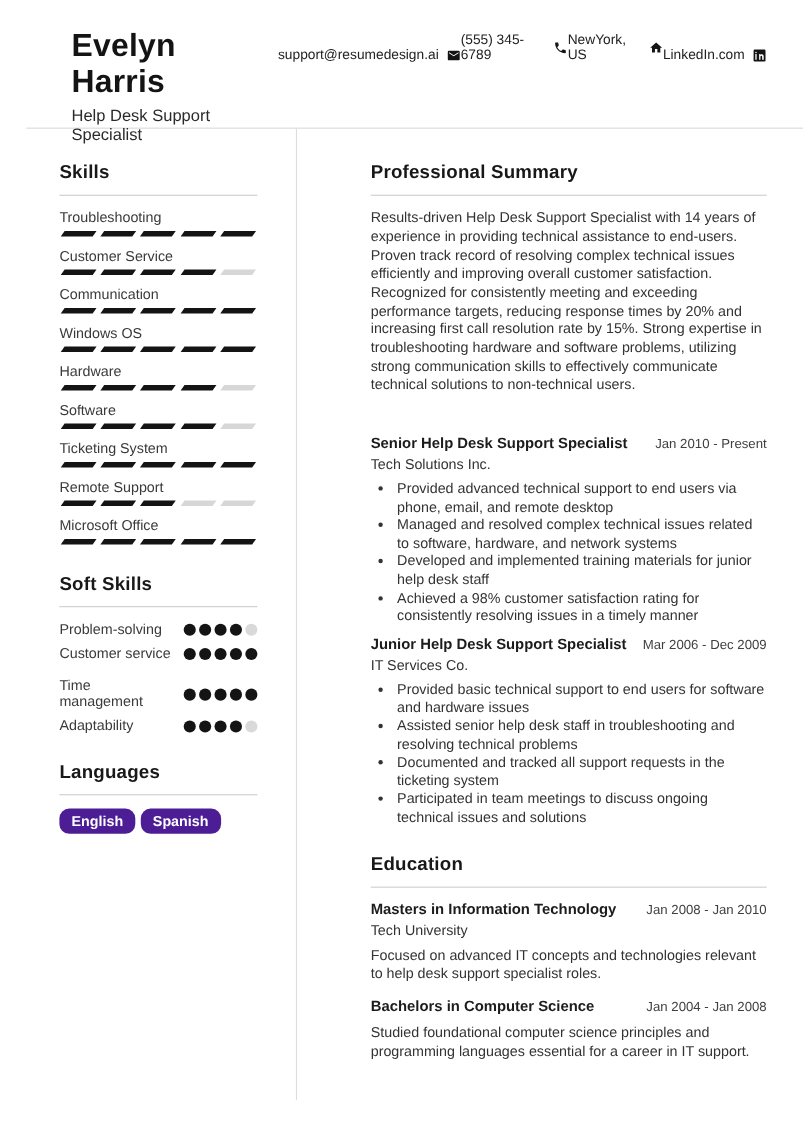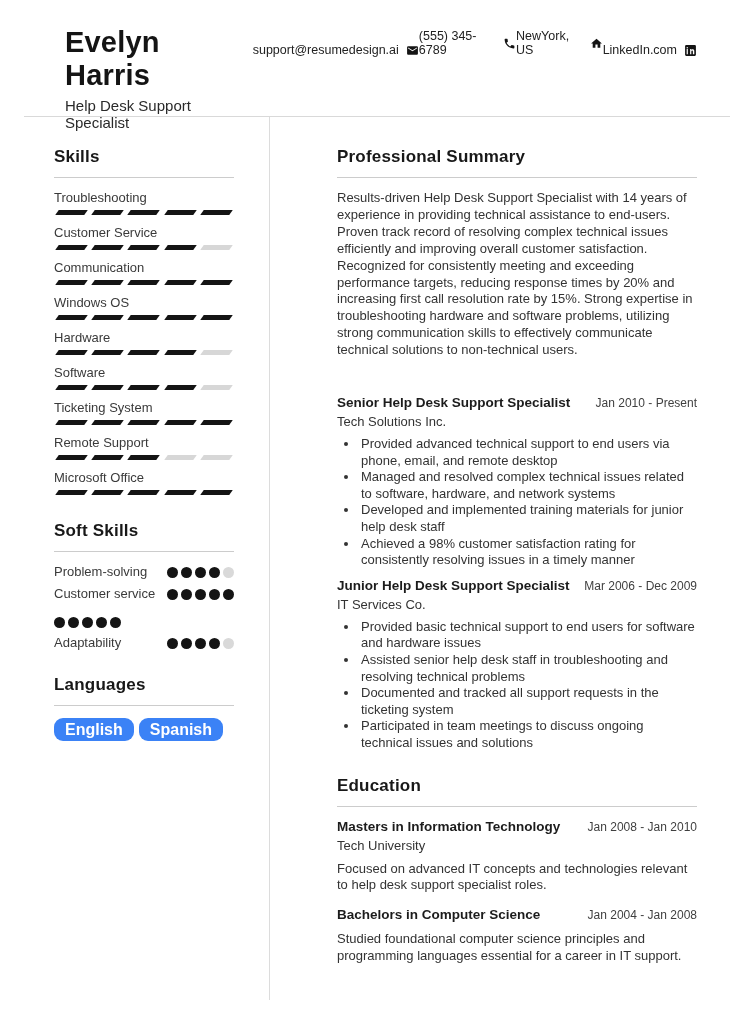--- a/index.html
+++ b/index.html
@@ -33,21 +33,21 @@
   .seg.on{background:#141414;}
   
   .soft-row{display:flex;justify-content:space-between;align-items:center;margin-bottom:7px;}
   .soft-row:nth-of-type(3){margin-top:14px;}
   .soft-label{font-size:13px;color:#3a3a3a;line-height:15px;max-width:105px;}
   .dots{display:flex;gap:3px;margin-top:2px;}
   .dot{width:11px;height:11px;border-radius:50%;background:#d9d9d9;}
   .dot.on{background:#141414;}
   
   .pills{display:flex;gap:5px;margin-top:2px;}
-  .pill{background:#3b82f6;color:#ffffff;font-size:16px;font-weight:700;
+  .pill{background:#4c1d95;color:#ffffff;font-size:13px;font-weight:700;
     padding:4px 11px;border-radius:9px;line-height:15px;}
   
   .summary-text{font-size:13px;line-height:16.9px;color:#333;margin:0;}
   .job-header,.edu-header{display:flex;justify-content:space-between;align-items:baseline;}
   .job-title,.edu-degree{font-size:13.5px;font-weight:700;color:#1c1c1c;line-height:16px;}
   .job-dates,.edu-dates{font-size:12px;color:#3f3f3f;white-space:nowrap;padding-left:10px;}
   .job-company,.edu-school{font-size:13px;color:#333;margin-top:3px;line-height:15px;}
   .bullets{margin:7px 0 9px;padding-left:22px;}
   .bullets li{font-size:13px;line-height:16.6px;color:#333;padding-left:2px;}
   .edu{margin-bottom:13px;}
@@ -230,20 +230,21 @@
               <div class="dots">
                 <span class="dot on"></span>
                 <span class="dot on"></span>
                 <span class="dot on"></span>
                 <span class="dot on"></span>
                 <span class="dot on"></span>
               </div>
             </div>
 
             <div class="soft-row">
+              <div class="soft-label">Time management</div>
               <div class="dots">
                 <span class="dot on"></span>
                 <span class="dot on"></span>
                 <span class="dot on"></span>
                 <span class="dot on"></span>
                 <span class="dot on"></span>
               </div>
             </div>
 
             <div class="soft-row">

